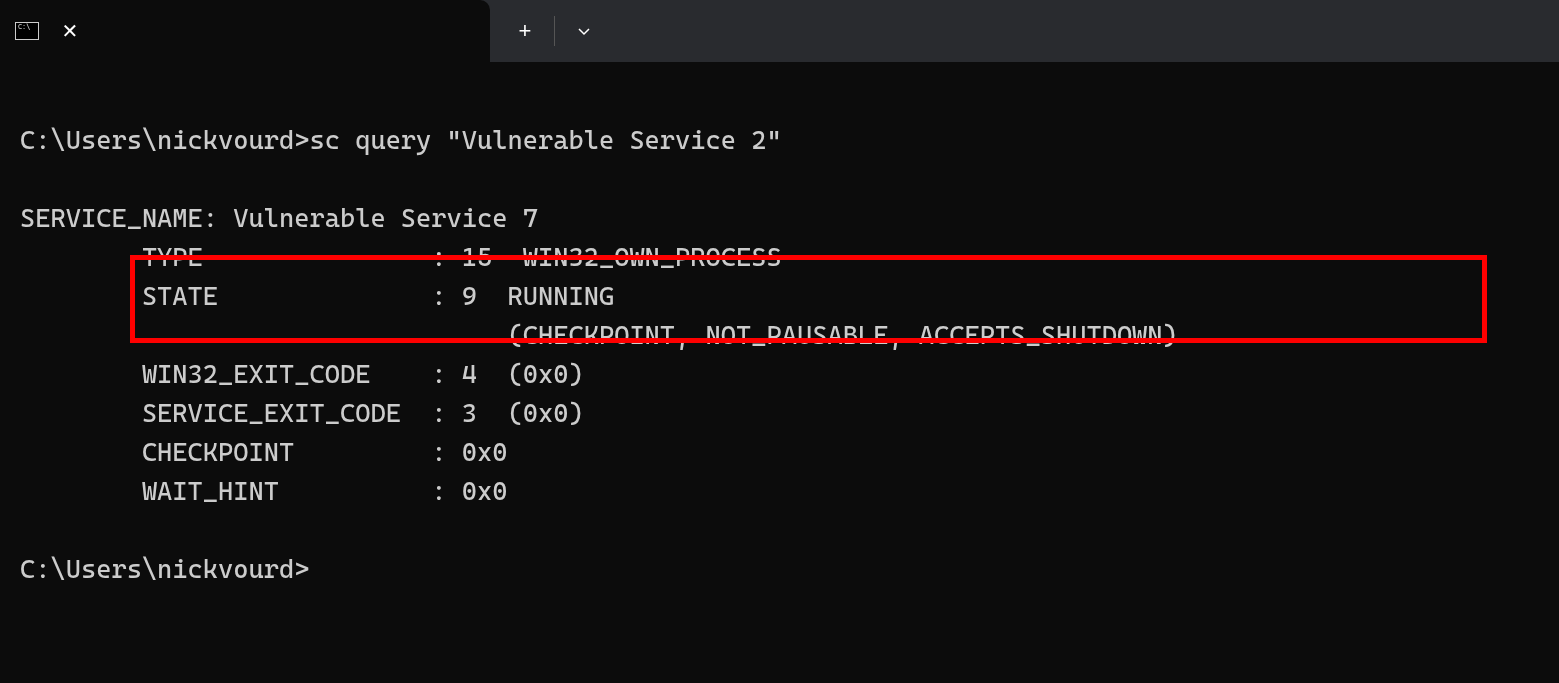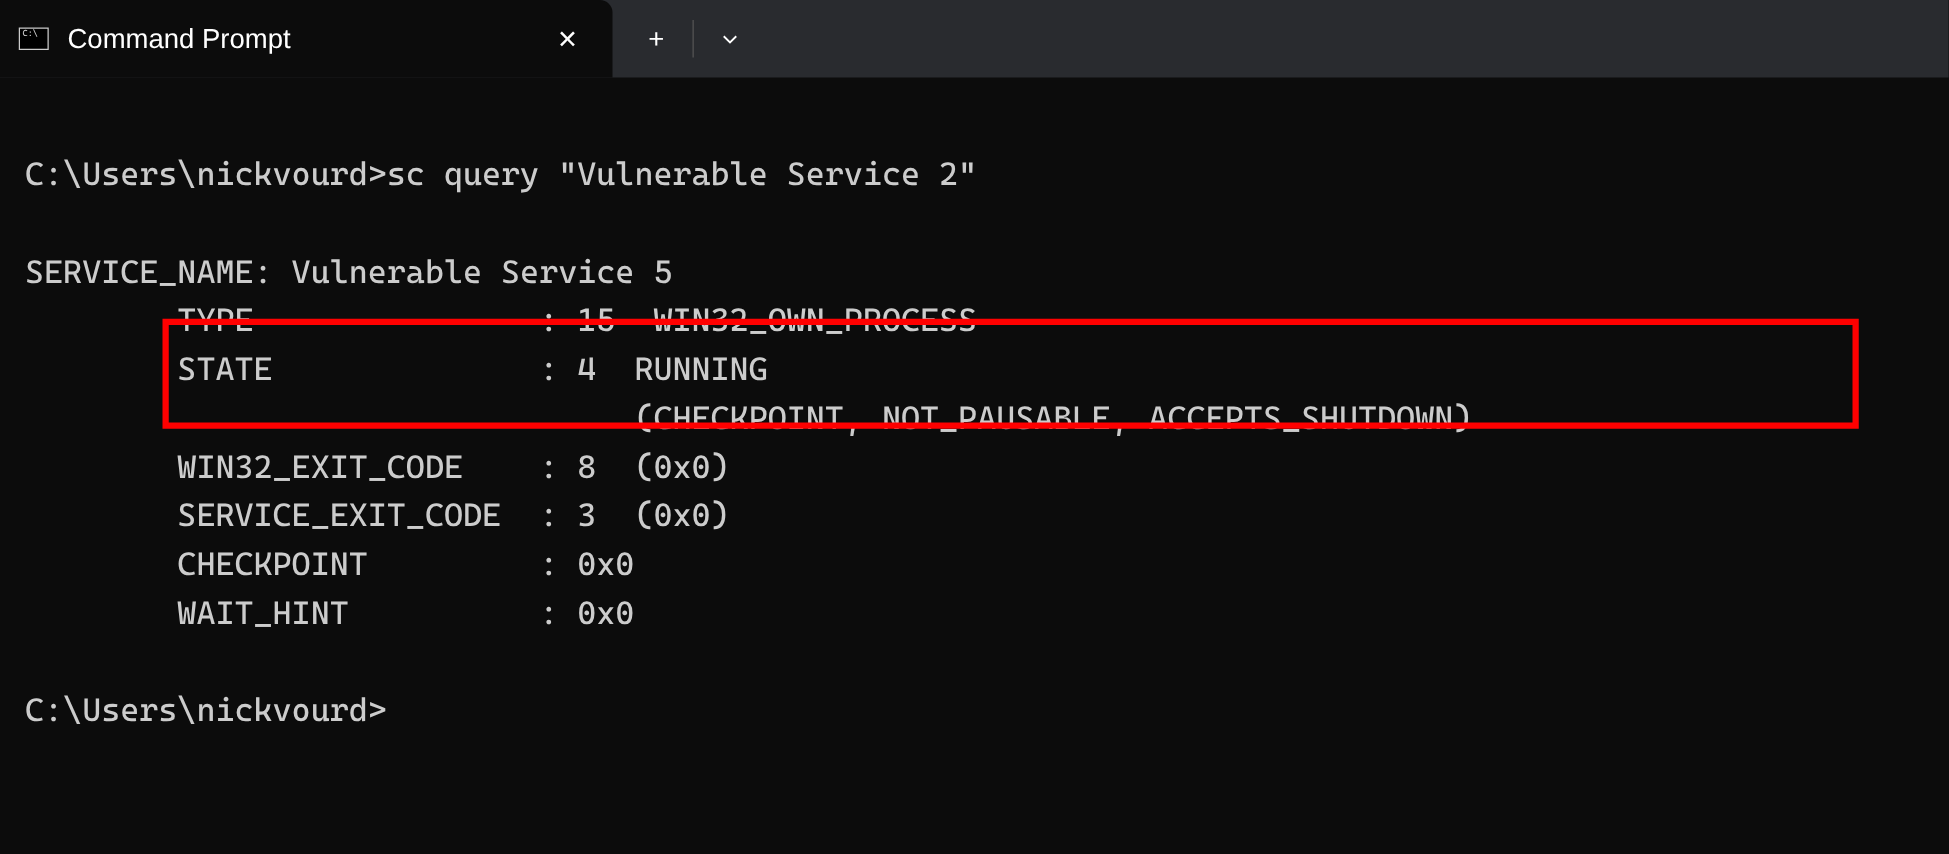--- a/index.html
+++ b/index.html
@@ -101,41 +101,40 @@
       height: 88px;
       pointer-events: none;
     }
   </style>
 </head>
 <body>
 
 <div class="titlebar">
   <div class="tab">
     <div class="tab-icon">C:\</div>
-    <div class="tab-title">Command Prompt</div>
     <div class="tab-close">✕</div>
   </div>
   <div class="titlebar-actions">
     <div class="titlebar-btn">+</div>
     <div class="divider"></div>
     <div class="titlebar-btn">
       <svg width="16" height="16" viewBox="0 0 16 16" fill="none" stroke="#ffffff" stroke-width="1.5">
           <path d="M3 6l5 5 5-5"></path>
         </svg>
     </div>
   </div>
 </div>
 
 <div class="terminal">
 <span>C:\Users\nickvourd&gt;</span><span>sc query "Vulnerable Service 2"</span>
 <span></span>
-<span>SERVICE_NAME: Vulnerable Service 5</span>
+<span>SERVICE_NAME: Vulnerable Service 7</span>
 <span>        TYPE               : 15  WIN32_OWN_PROCESS</span>
-<span>        STATE              : 4  RUNNING</span>
+<span>        STATE              : 9  RUNNING</span>
 <span>                                (CHECKPOINT, NOT_PAUSABLE, ACCEPTS_SHUTDOWN)</span>
-<span>        WIN32_EXIT_CODE    : 8  (0x0)</span>
+<span>        WIN32_EXIT_CODE    : 4  (0x0)</span>
 <span>        SERVICE_EXIT_CODE  : 3  (0x0)</span>
 <span>        CHECKPOINT         : 0x0</span>
 <span>        WAIT_HINT          : 0x0</span>
 <span></span>
 <span>C:\Users\nickvourd&gt;</span>
 <div class="highlight-box"></div>
 </div>
 
 </body></html>

